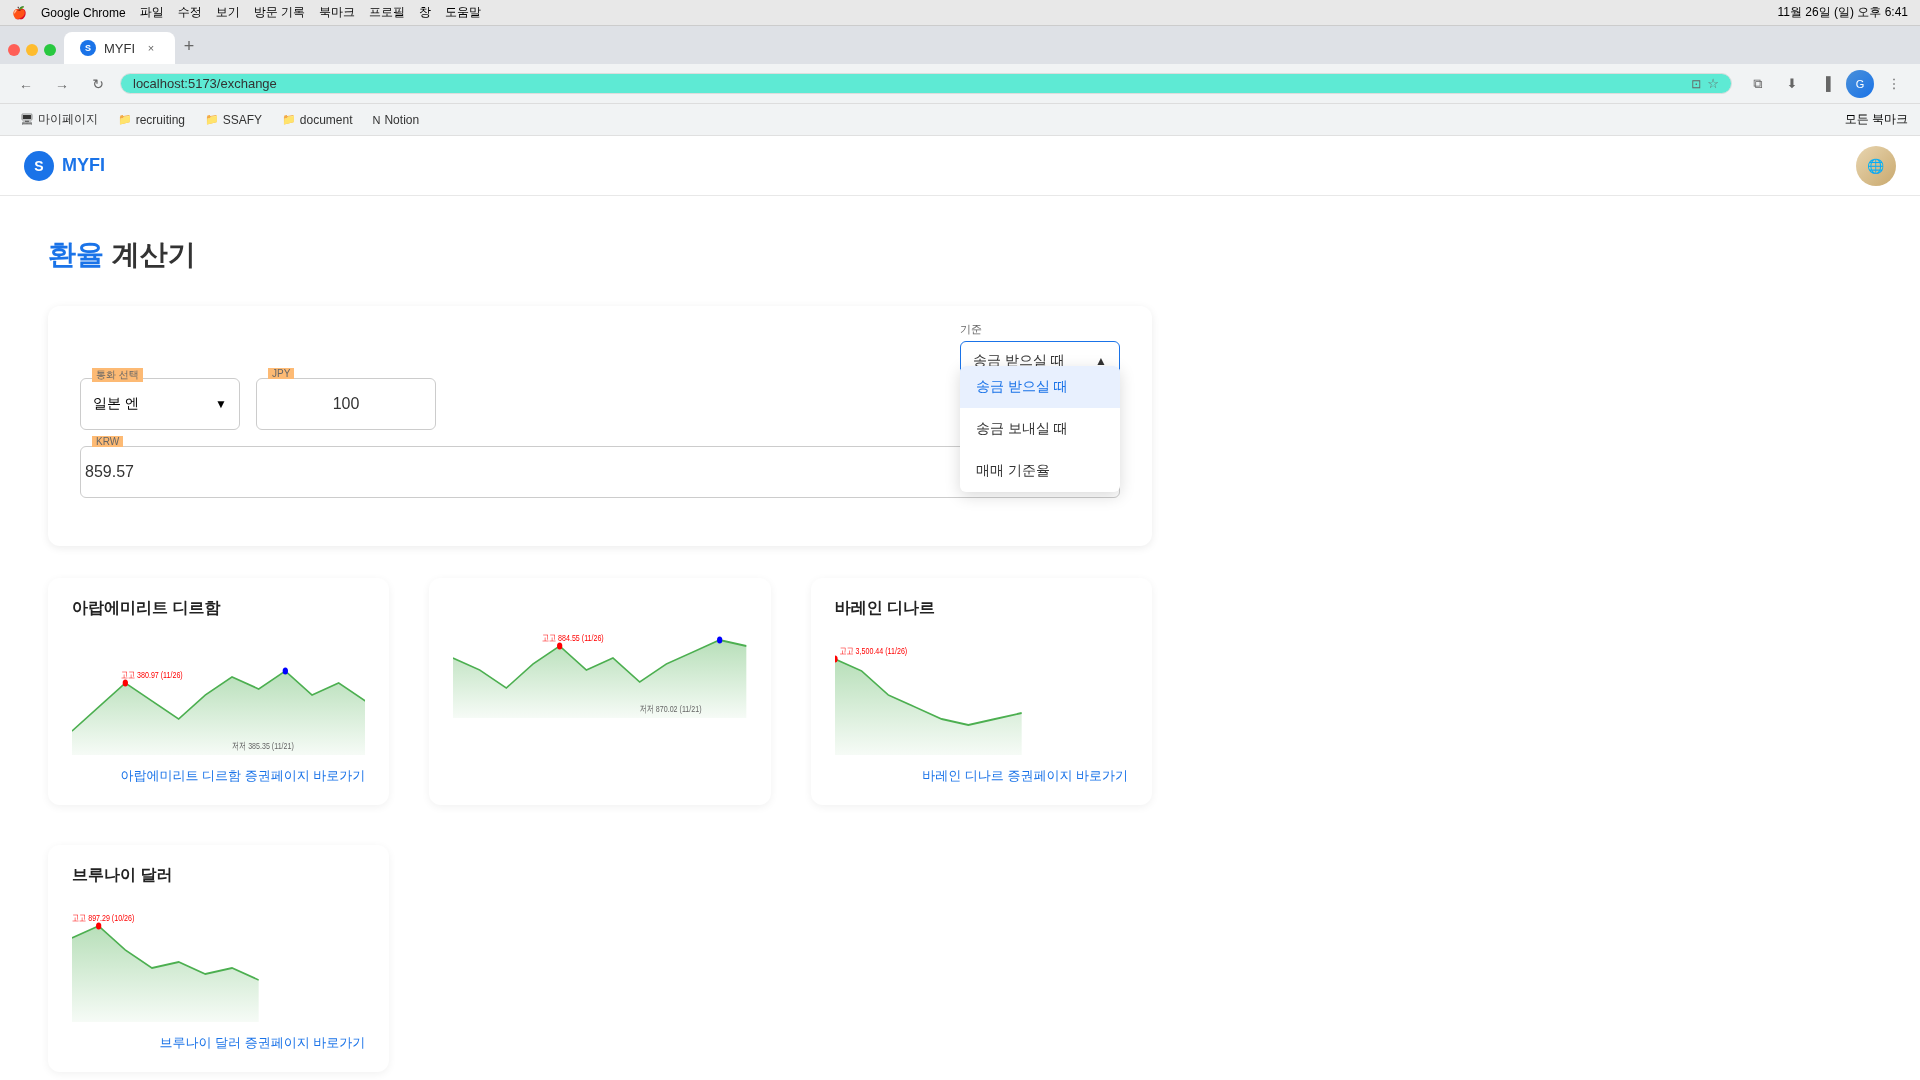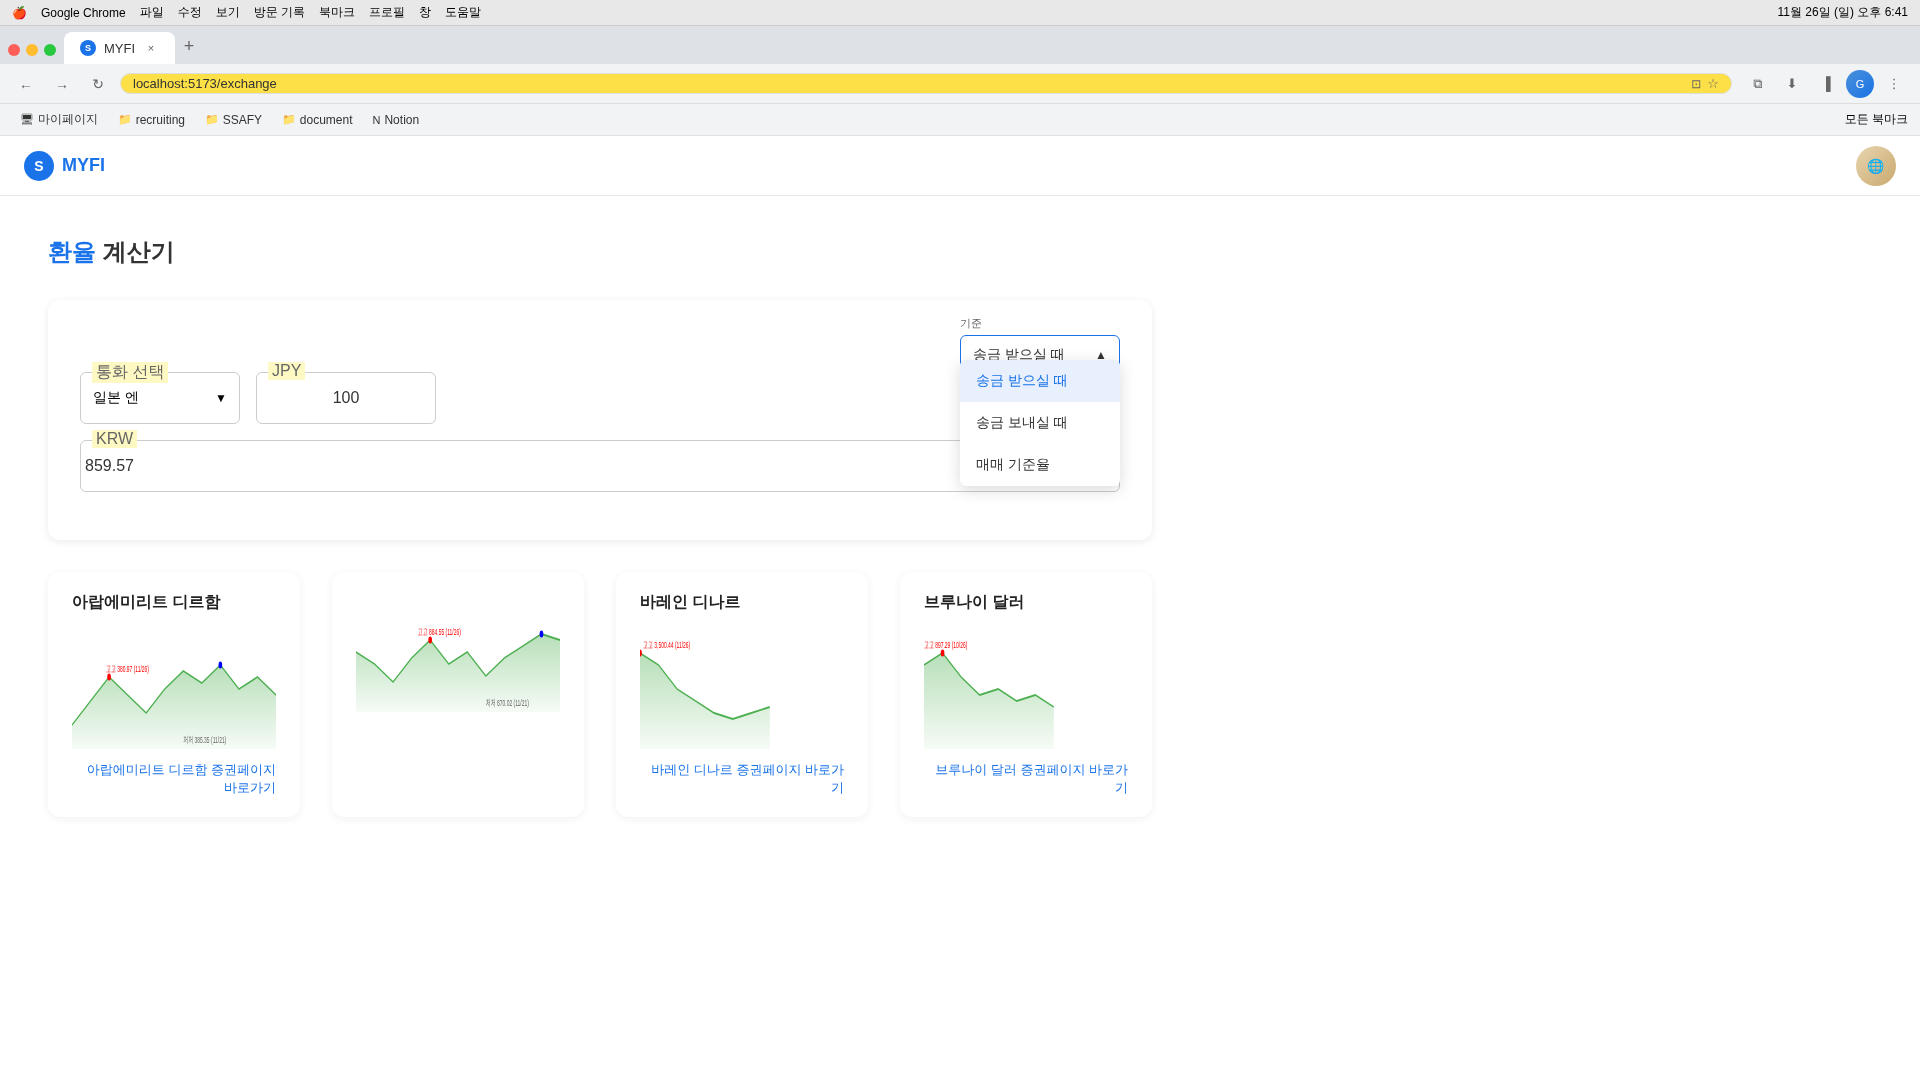--- a/index.html
+++ b/index.html
@@ -89,21 +89,21 @@
       border-bottom: 1px solid #ddd;
     }
     .nav-btn {
       width: 28px; height: 28px;
       border-radius: 50%;
       display: flex; align-items: center; justify-content: center;
       color: #666; font-size: 14px; cursor: pointer;
     }
     .url-bar {
       flex: 1;
-      background: #fde047;
+      background: #5eead4;
       border: 1px solid #ddd;
       border-radius: 20px;
       height: 21px;
       display: flex;
       align-items: center;
       padding: 0 12px;
       font-size: 13px;
       color: #333;
       gap: 6px;
     }
@@ -256,23 +256,23 @@
       align-items: flex-end;
       margin-top: 40px;
     }
     .field-group {
       position: relative;
     }
     .field-label {
       position: absolute;
       top: -10px;
       left: 12px;
-      font-size: 16px;
+      font-size: 10px;
       color: #666;
-      background: #fef9c3;
+      background: #fdba74;
       padding: 0 4px;
     }
     .field-select {
       border: 1px solid #ccc;
       border-radius: 6px;
       height: 52px;
       width: 160px;
       padding: 0 12px;
       font-size: 14px;
       display: flex; align-items: center;
@@ -304,22 +304,22 @@
       padding: 0 4px;
       font-size: 16px;
       color: #333;
       display: flex; align-items: center;
       flex: 1;
     }
 
     
     .cards-grid {
       display: grid;
-      grid-template-columns: 1fr 1fr 1fr 1fr;
-      gap: 32px;
+      grid-template-columns: 1fr 1fr 1fr;
+      gap: 40px;
     }
     .currency-card {
       background: #fff;
       border-radius: 12px;
       padding: 20px 24px;
       box-shadow: 0 2px 8px rgba(0,0,0,0.06);
     }
     .currency-card-title {
       font-size: 16px;
       font-weight: bold;
@@ -437,21 +437,21 @@
       <span>MYFI</span>
     </div>
     <div class="user-avatar">
       <span>🌐</span>
     </div>
   </div>
 
   <div class="content-area">
     <div class="page-content">
 
-      <h1 style="font-size:24px; font-weight:bold; margin-bottom:32px;">
+      <h1 style="font-size:28px; font-weight:bold; margin-bottom:32px;">
         <span style="color:#1a73e8;">환율</span><span style="color:#333;"> 계산기</span>
       </h1>
 
       <div class="calc-card">
 
         <div class="dropdown-wrapper">
           <div class="dropdown-label">기준</div>
           <div class="dropdown-trigger">
             <span>송금 받으실 때</span>
             <span style="font-size:12px;">▲</span>

